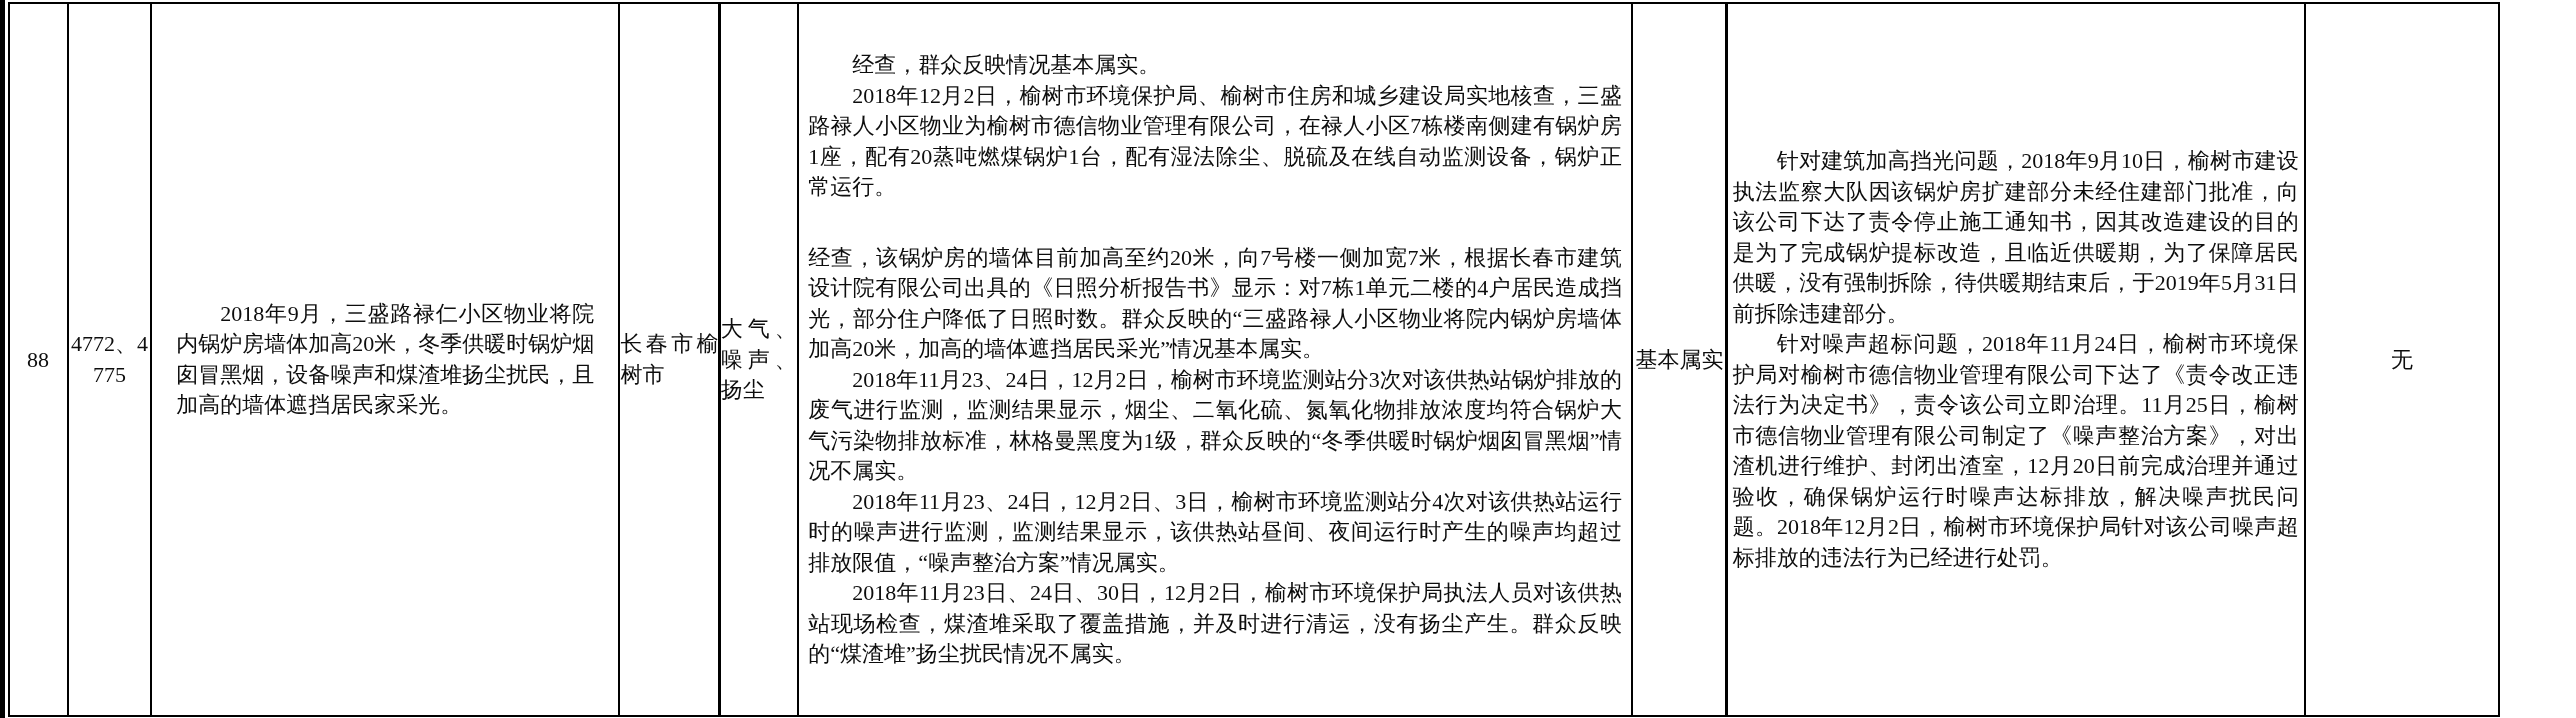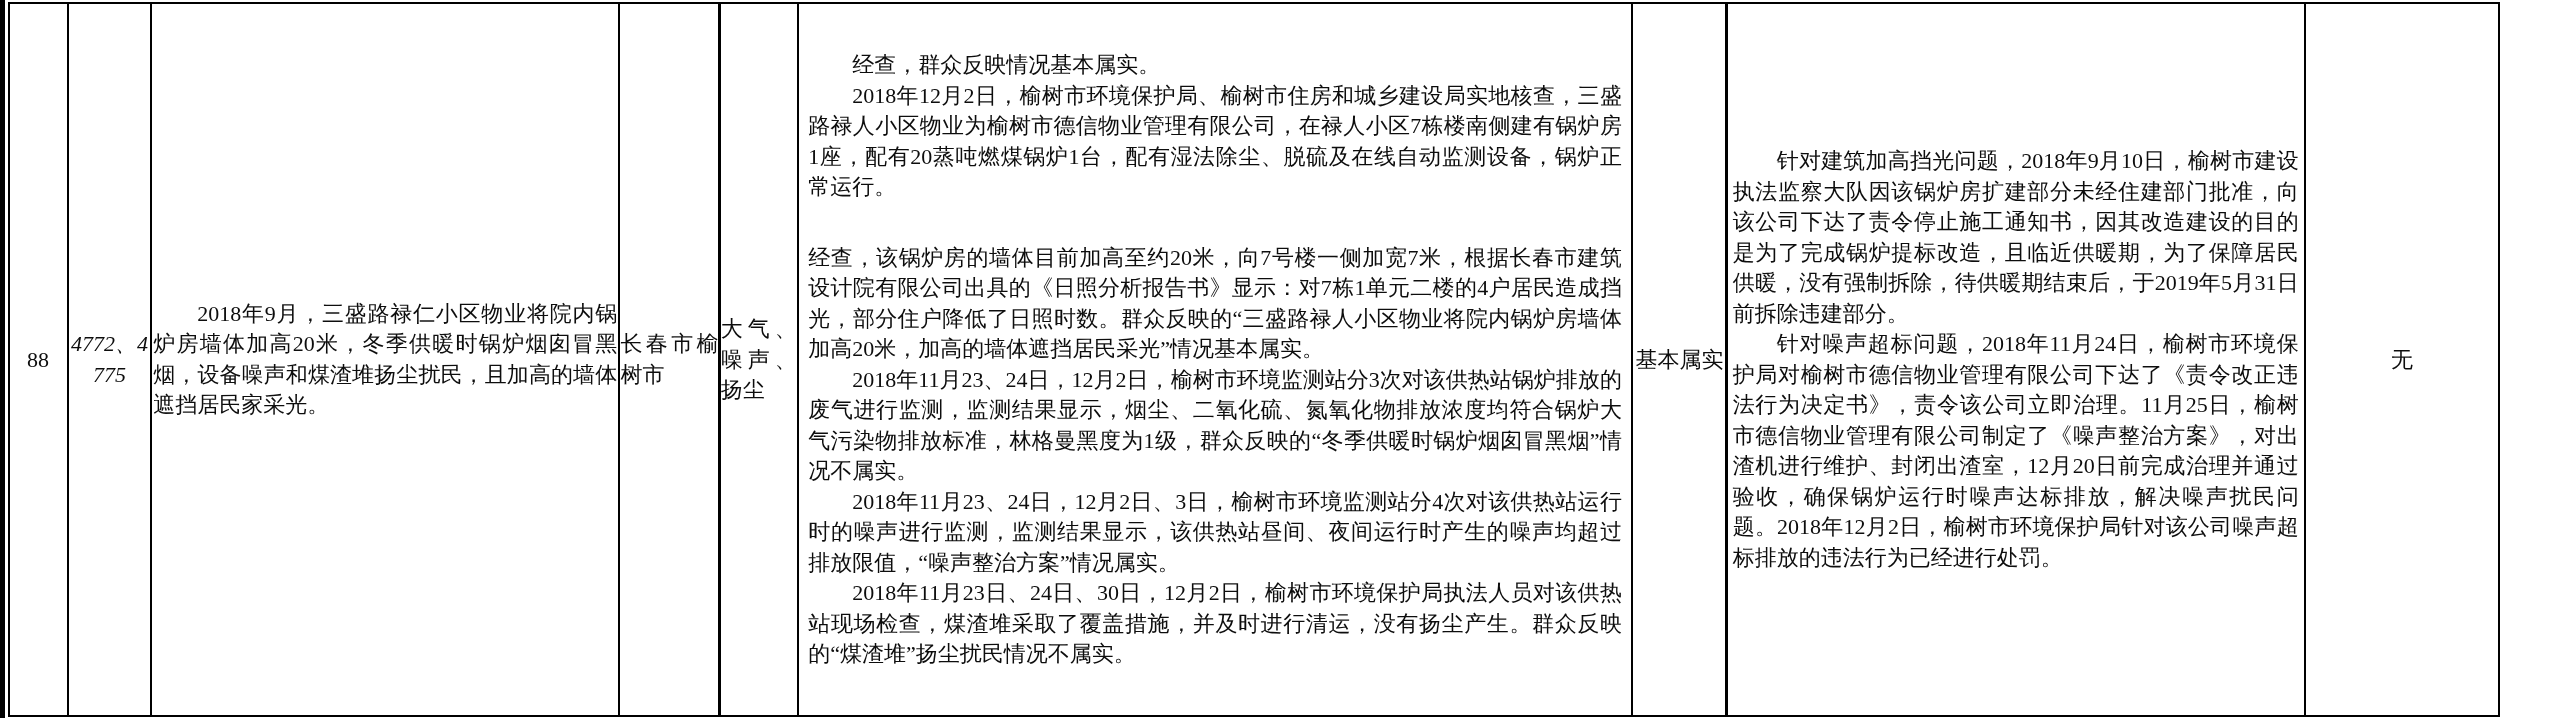--- a/index.html
+++ b/index.html
@@ -43,27 +43,27 @@
     line-height: 30.5px;
   }
   .cell .inner { width: 100%; }
   p {
     margin: 0;
     text-align: justify;
     text-indent: 2em;
   }
   p.noindent { text-indent: 0; margin-top: 40px; }
   .center { text-align: center; }
-  .pad-complaint { padding: 0 1px; }
+  .pad-complaint { padding: 0 24px; }
   .pad-invest   { padding: 0 9.2px; }
   .pad-handle   { padding: 0 5px; }
   .w-region    { width: 76px;  line-break: anywhere; text-align: justify; margin: 0 auto; }
   .w-pollution { width: 50px;  line-break: anywhere; text-align: justify; margin: 0 auto; }
   .w-verdict   { width: 76px;  line-break: anywhere; text-align: center;  margin: 8px auto; }
-  .w-caseids   { width: 79px; line-break: anywhere; text-align: center;  margin: 2px auto; font-style: italic; }
+  .w-caseids   { width: 79px; line-break: anywhere; text-align: center;  margin: 2px auto; }
 </style>
 </head>
 <body>
 
 <div class="page-edge"></div>
 
 <div class="row-table">
 
   <div class="cell">
     <div class="inner center">88</div>

